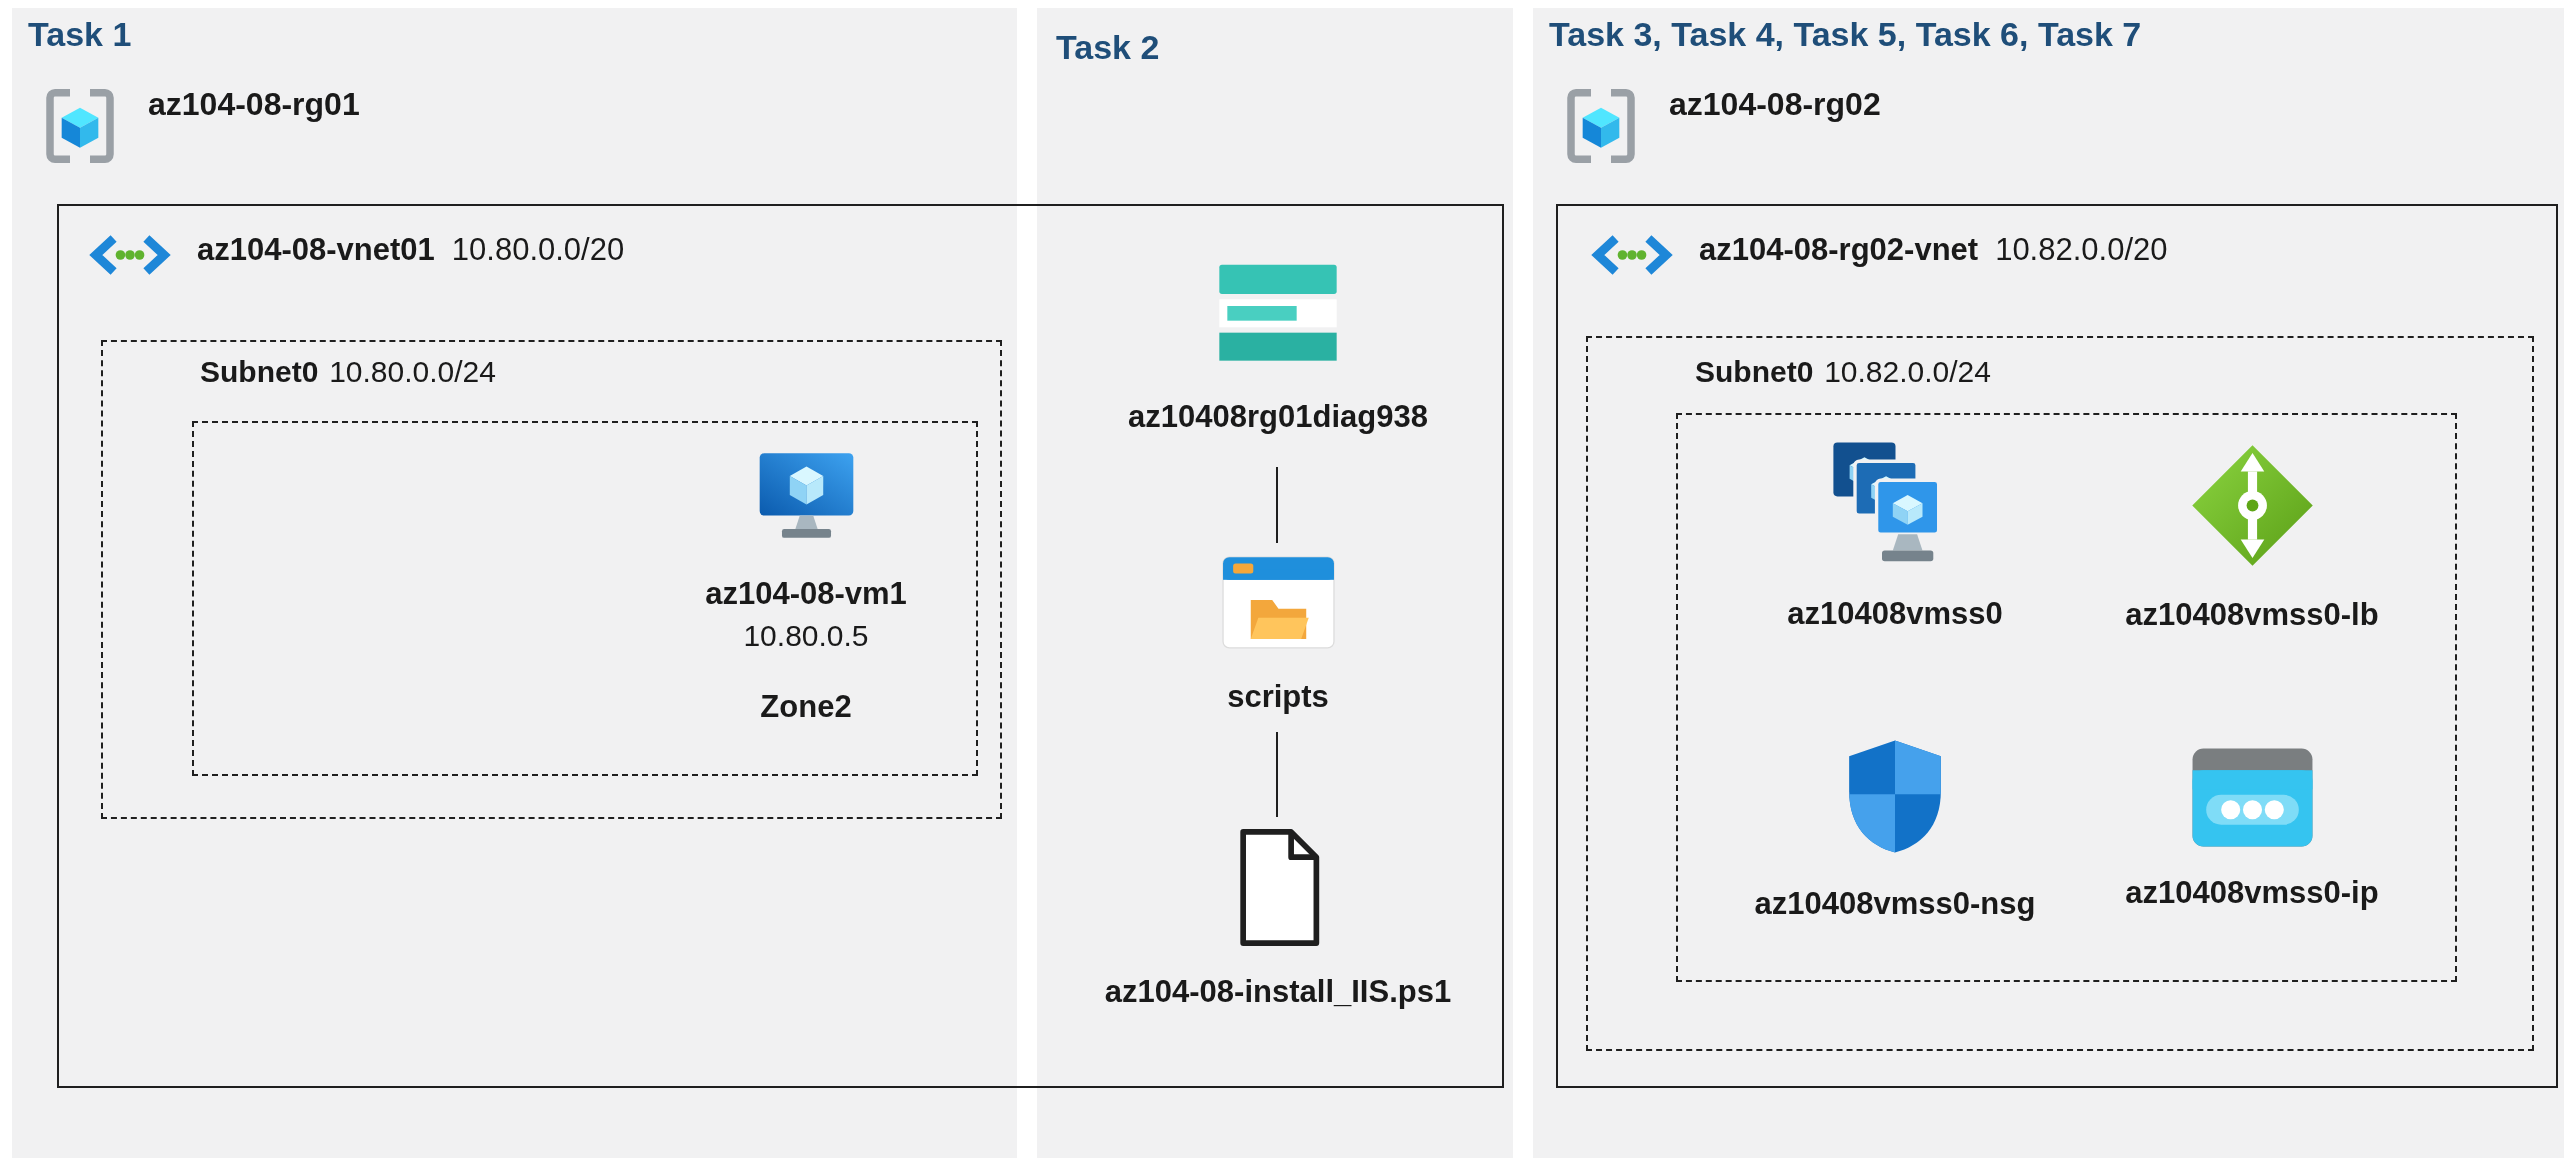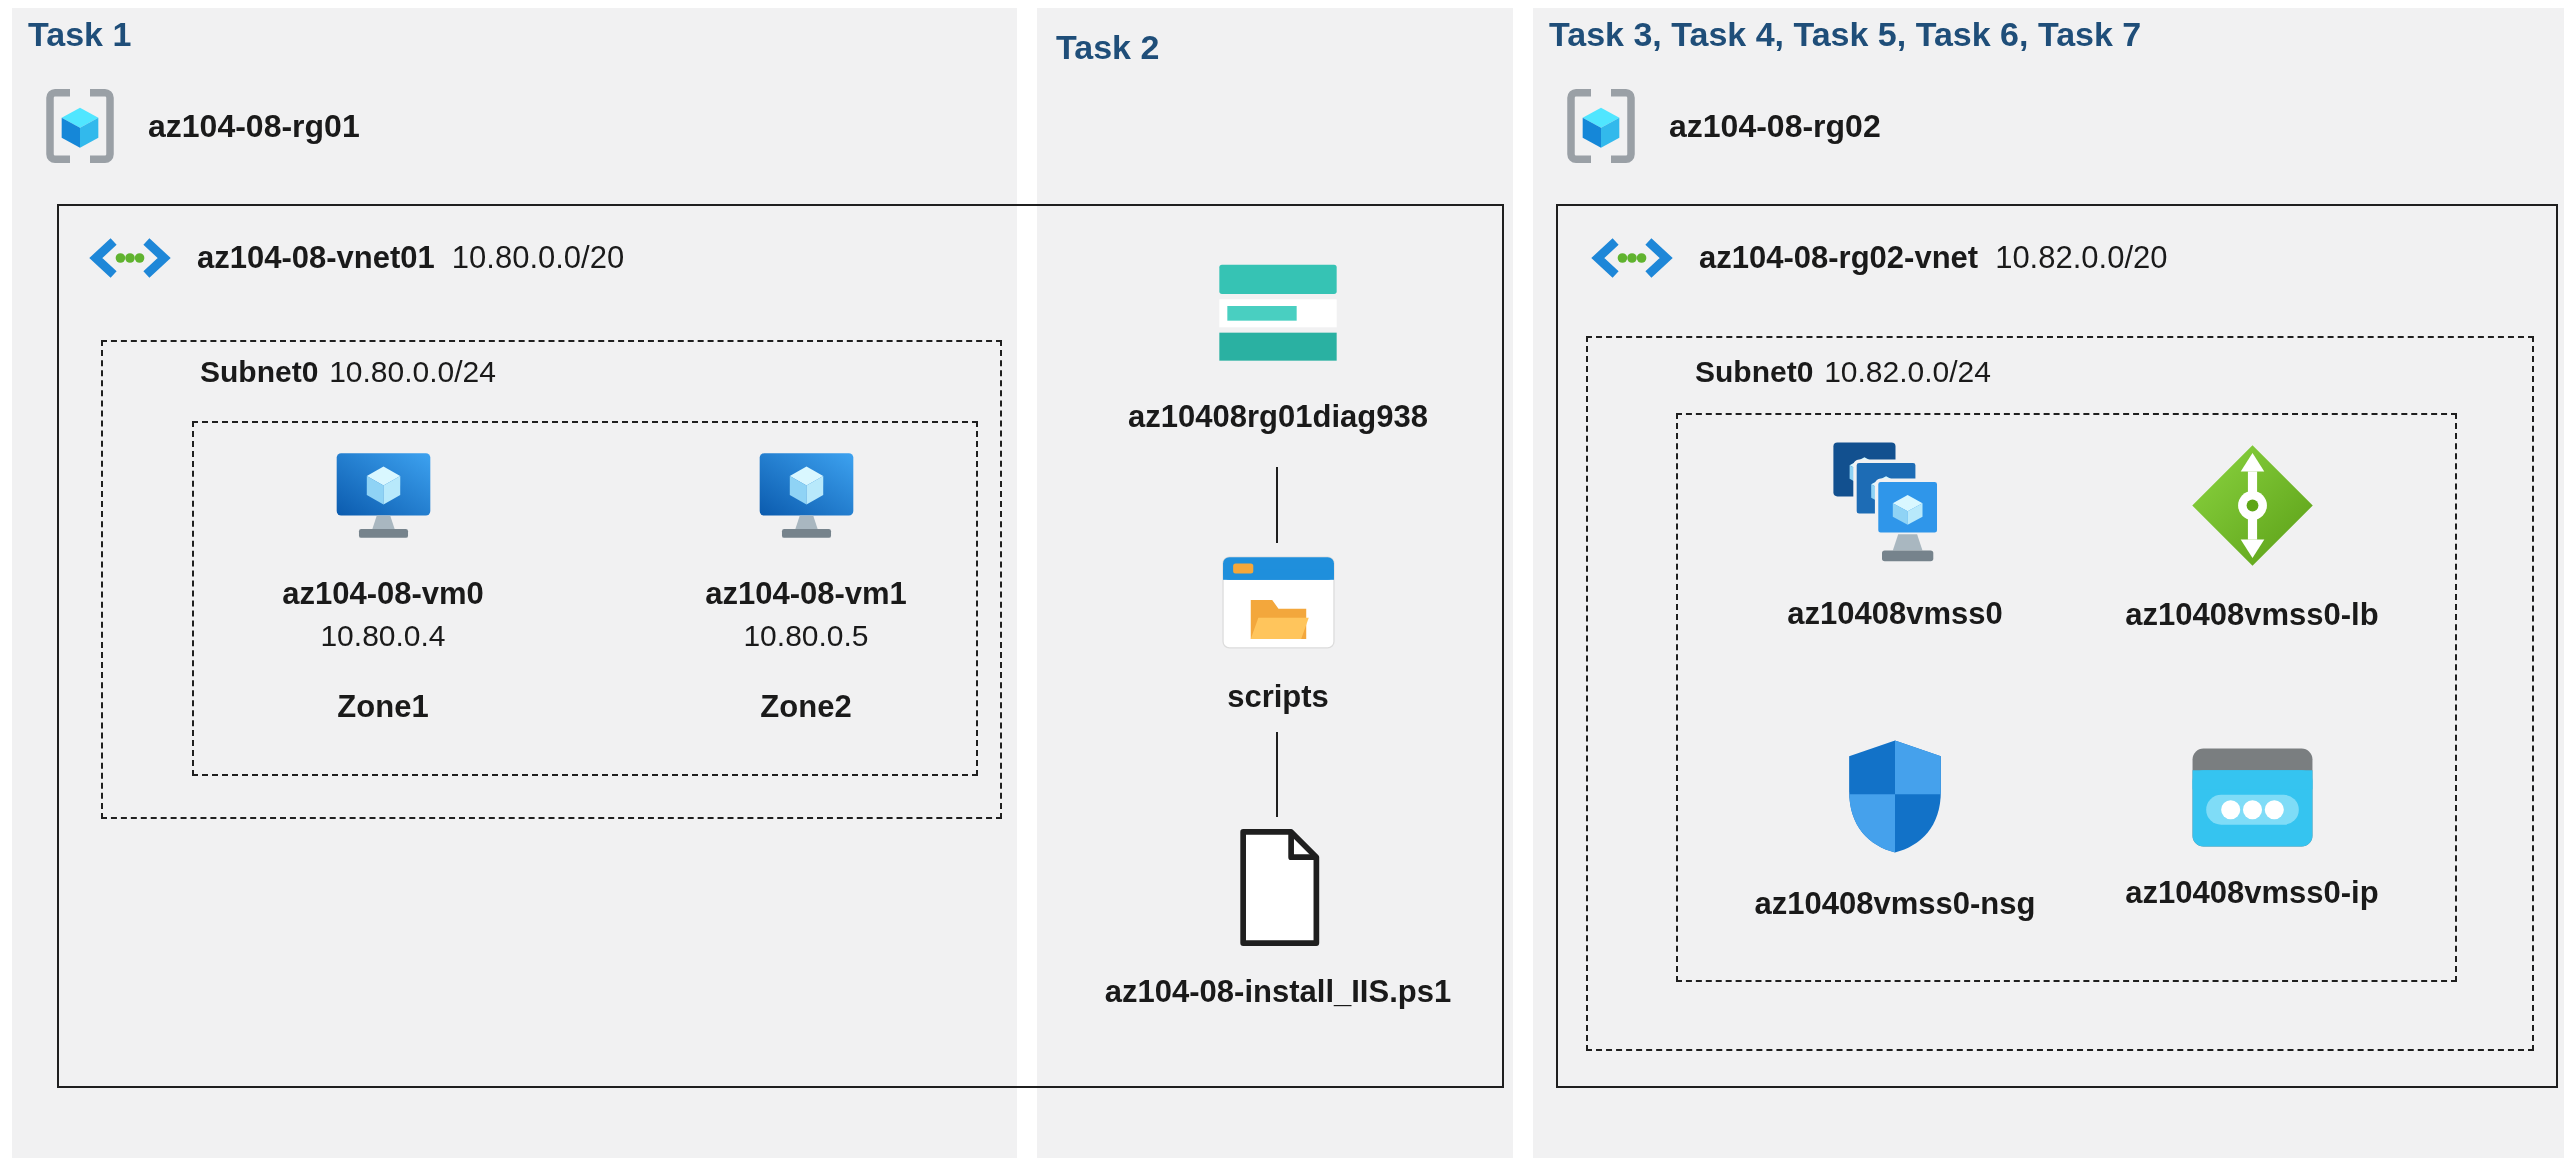--- a/index.html
+++ b/index.html
@@ -8,21 +8,21 @@
     background:#ffffff;
     font-family:"Liberation Sans",sans-serif;
     color:#1a1a1a;
     overflow:hidden;
   }
   .stage{position:relative;width:2576px;height:1049px;background:#ffffff}
   .panel{position:absolute;background:#f1f1f2}
   .task-header{position:absolute;font-size:34px;font-weight:bold;color:#1F4E79;white-space:nowrap}
   .solid-box{position:absolute;border:2px solid #1f1f1f}
   .dashed-box{position:absolute;border:2px dashed #1f1f1f}
-  .row{position:absolute;display:flex;align-items:center}
+  .row{position:absolute;display:flex;}
   .rg-label{font-size:32px;font-weight:bold;margin-left:28px;white-space:nowrap}
   .vnet-label{font-size:31px;margin-left:26px;white-space:nowrap}
   .vnet-label .name{font-weight:bold}
   .vnet-label .cidr{font-weight:normal;margin-left:17px}
   .subnet-label{position:absolute;font-size:30px;white-space:nowrap}
   .subnet-label .name{font-weight:bold}
   .subnet-label .cidr{margin-left:10.8px}
   .col{position:absolute;display:flex;flex-direction:column;align-items:center;text-align:center}
   .res-name{font-size:31px;font-weight:bold;margin-top:27px;white-space:nowrap}
   .res-sub{font-size:30px;margin-top:6.7px;white-space:nowrap}
@@ -81,33 +81,20 @@
     </div>
   </div>
 
   <div class="dashed-box" style="left:101px;top:340px;width:897px;height:475px"></div>
   <div class="subnet-label" style="left:200px;top:355px">
     <span class="name">Subnet0</span><span class="cidr">10.80.0.0/24</span>
   </div>
 
   <div class="dashed-box" style="left:192px;top:421px;width:782px;height:351px"></div>
 
-  <div class="col" style="left:221px;top:442px;width:324px">
-    <svg width="107" height="107" viewBox="0 0 96 96">
-      <rect x="6" y="10" width="84" height="56" rx="4" fill="url(#vmScreen)"></rect>
-      <polygon points="48,22 63,30.5 48,39 33,30.5" fill="#d9f7ff"></polygon>
-      <polygon points="33,30.5 48,39 48,56 33,47.5" fill="#8fd3f5"></polygon>
-      <polygon points="63,30.5 48,39 48,56 63,47.5" fill="#b8e9fb"></polygon>
-      <path d="M42,66 h12 l4,12 h-20 z" fill="#a9b7c0"></path>
-      <rect x="26" y="78" width="44" height="8" rx="2" fill="#76838c"></rect>
-    </svg>
-    <div class="res-name">az104-08-vm0</div>
-    <div class="res-sub">10.80.0.4</div>
-    <div class="res-zone">Zone1</div>
-  </div>
 
   <div class="col" style="left:644px;top:442px;width:324px">
     <svg width="107" height="107" viewBox="0 0 96 96">
       <rect x="6" y="10" width="84" height="56" rx="4" fill="url(#vmScreen)"></rect>
       <polygon points="48,22 63,30.5 48,39 33,30.5" fill="#d9f7ff"></polygon>
       <polygon points="33,30.5 48,39 48,56 33,47.5" fill="#8fd3f5"></polygon>
       <polygon points="63,30.5 48,39 48,56 63,47.5" fill="#b8e9fb"></polygon>
       <path d="M42,66 h12 l4,12 h-20 z" fill="#a9b7c0"></path>
       <rect x="26" y="78" width="44" height="8" rx="2" fill="#76838c"></rect>
     </svg>

